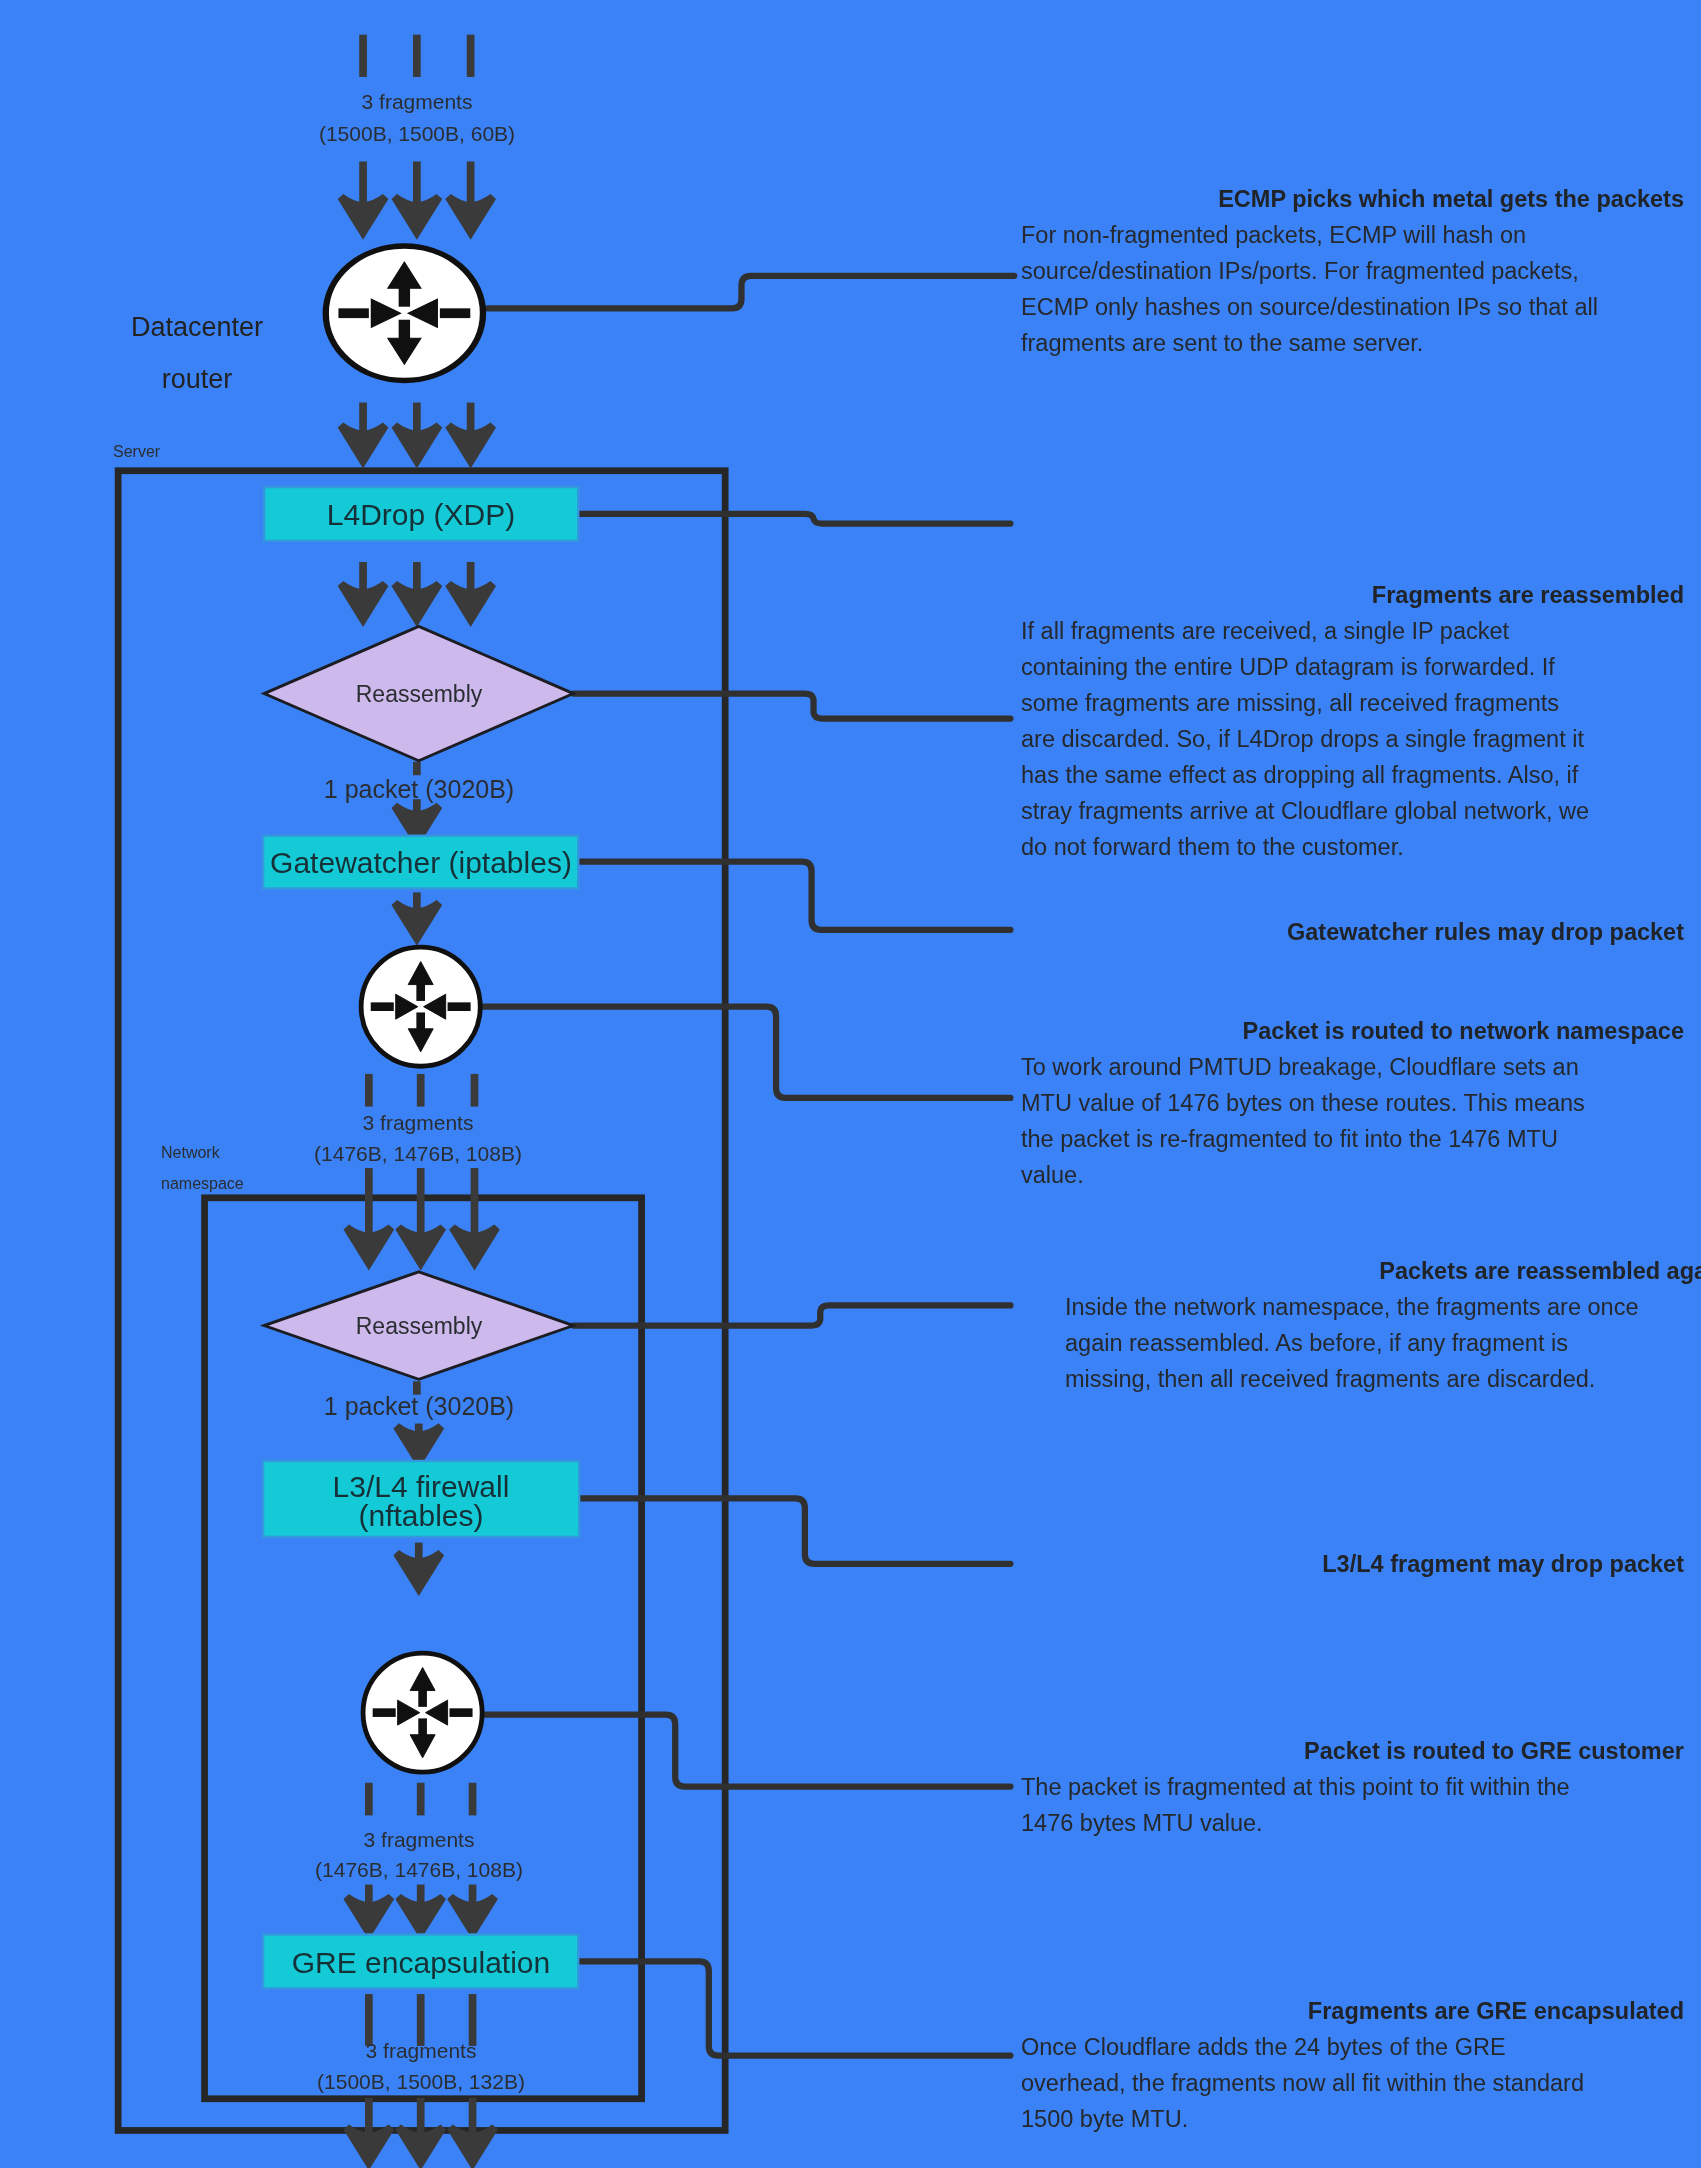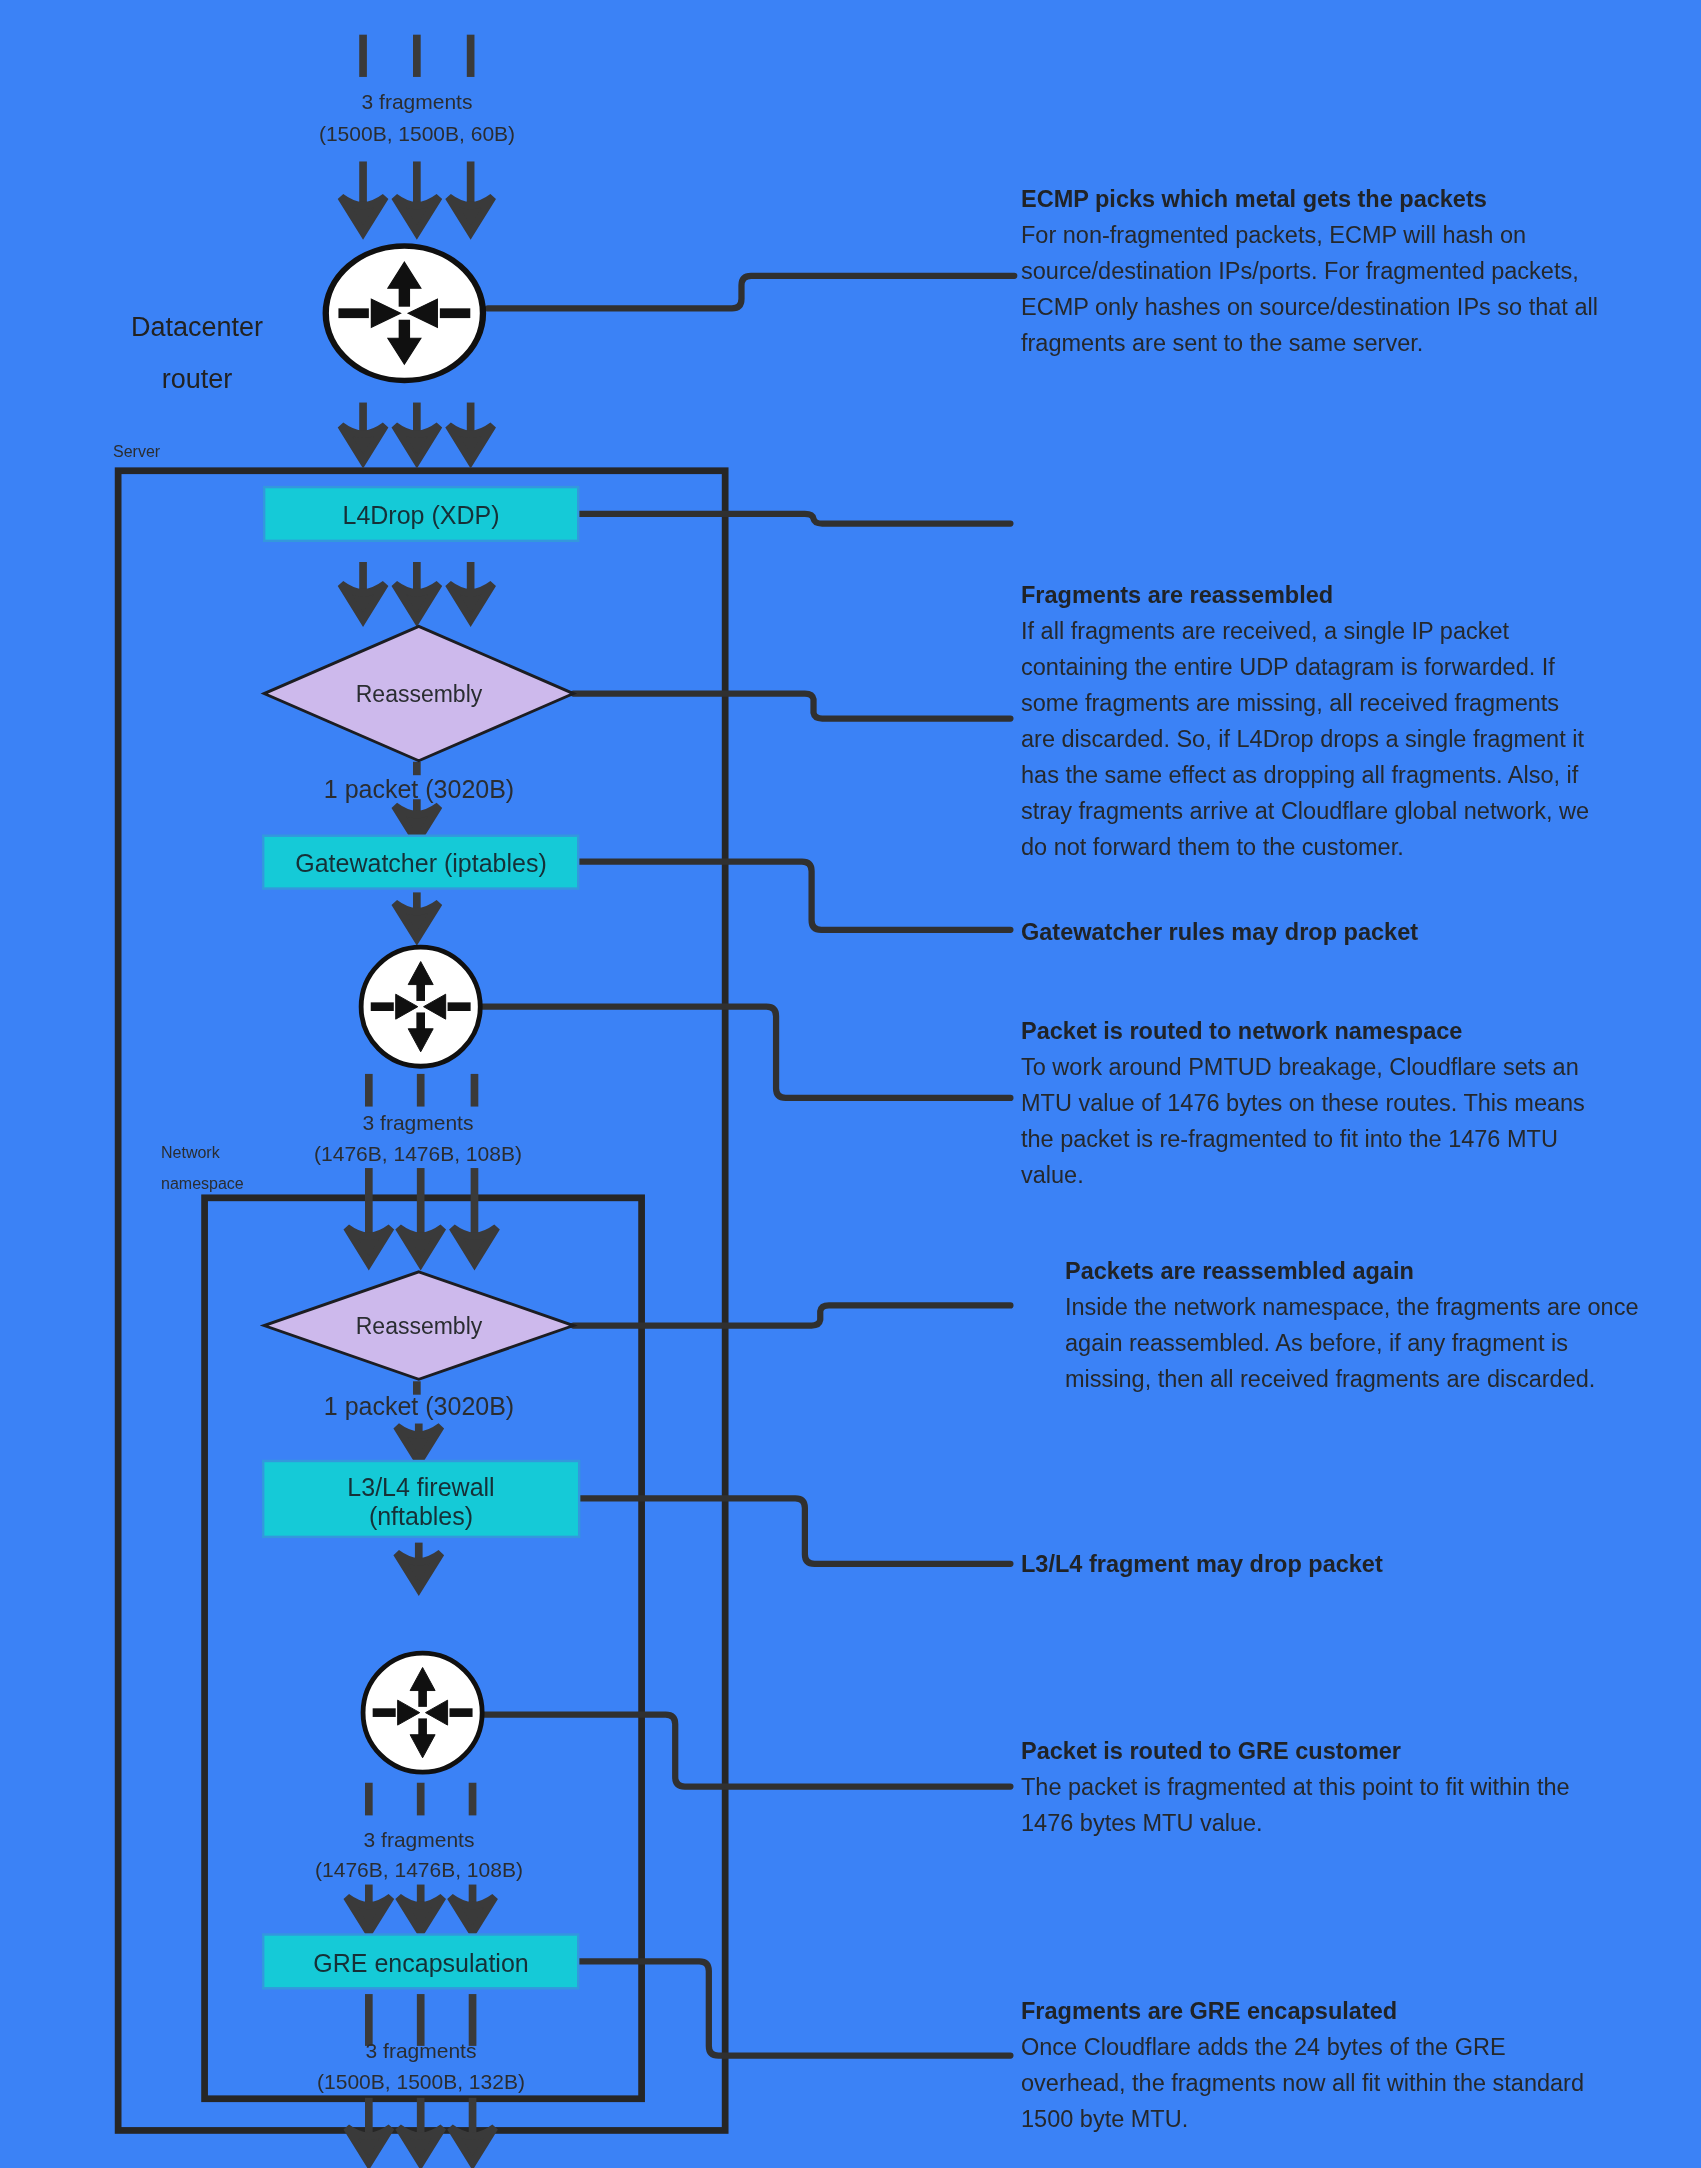--- a/index.html
+++ b/index.html
@@ -3,25 +3,25 @@
 <meta charset="utf-8">
 <style>
   html,body{margin:0;padding:0;background:#ffffff;}
   .page{position:relative;width:1701px;height:2168px;background:#3b82f6;overflow:hidden;
         font-family:"Liberation Sans","DejaVu Sans",sans-serif;color:#24272b;}
   svg.canvas{position:absolute;left:0;top:0;}
   .lbl{position:absolute;transform:translate(-50%,-50%);white-space:nowrap;
        font-size:21px;color:#2a2d31;text-align:center;}
   .lbl-left{position:absolute;transform:translate(0,-50%);white-space:nowrap;
        font-size:16px;color:#2a2d31;}
-  .boxlbl{font-size:25px;color:#163037;text-align:right;}
+  .boxlbl{font-size:30px;color:#163037;text-align:right;}
   .biglbl{font-size:25px;}
   .hdr{font-size:27px;color:#222;}
   .ann{position:absolute;left:1021px;width:663px;font-size:23.5px;line-height:36px;}
-  .ann .t{font-weight:bold;color:#202327;}
+  .ann .t{font-weight:bold;color:#202327;text-align:right;}
   .ann .b{white-space:pre-line;color:#25282c;}
 </style>
 </head>
 <body>
 
 <div class="page">
 
 <svg class="canvas" width="1701" height="2168" viewBox="0 0 1771 2257">
   <defs>
 

